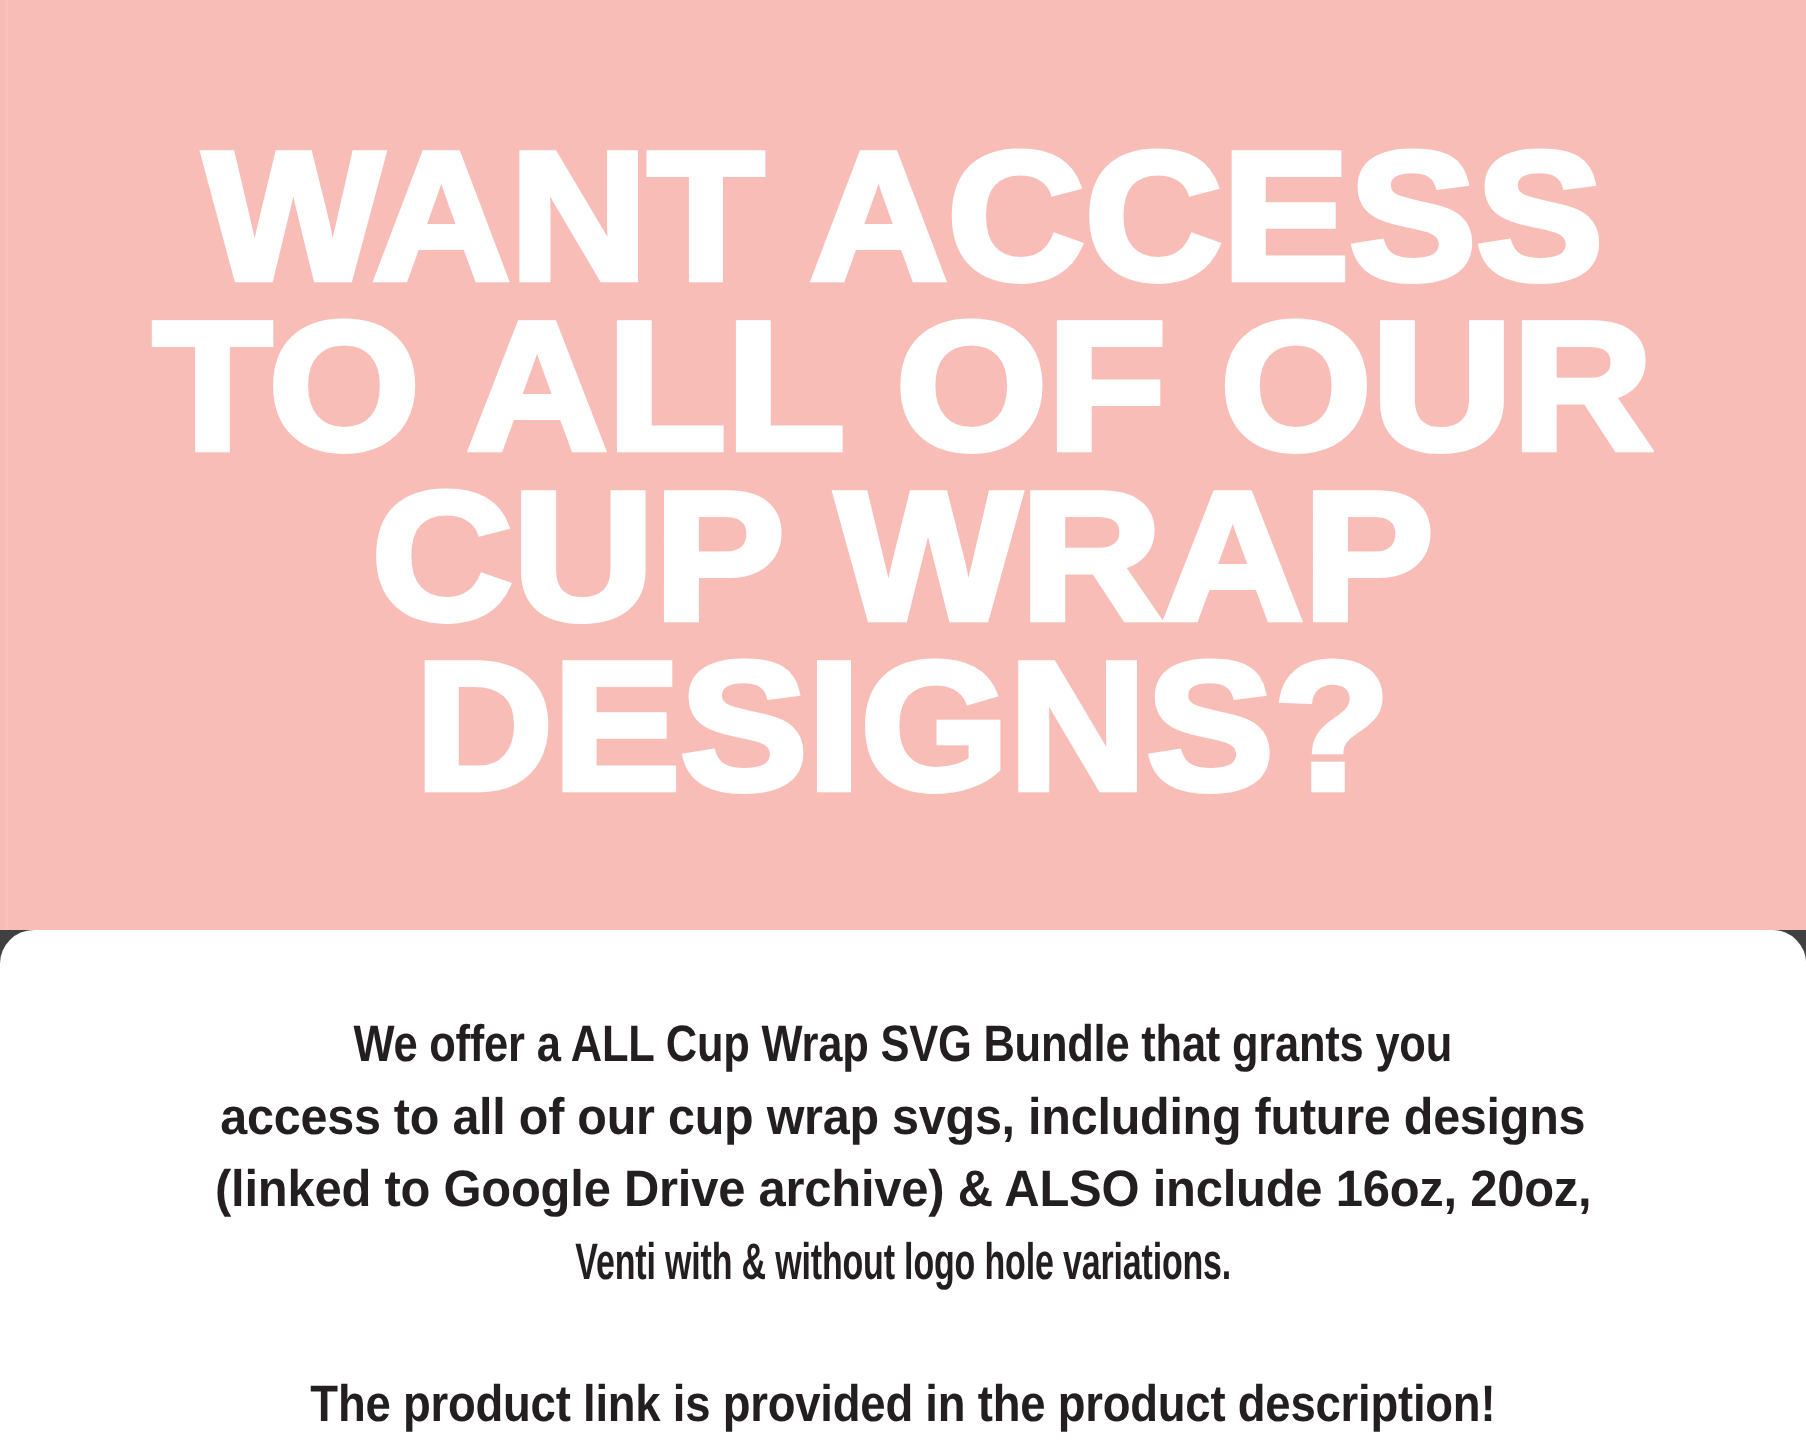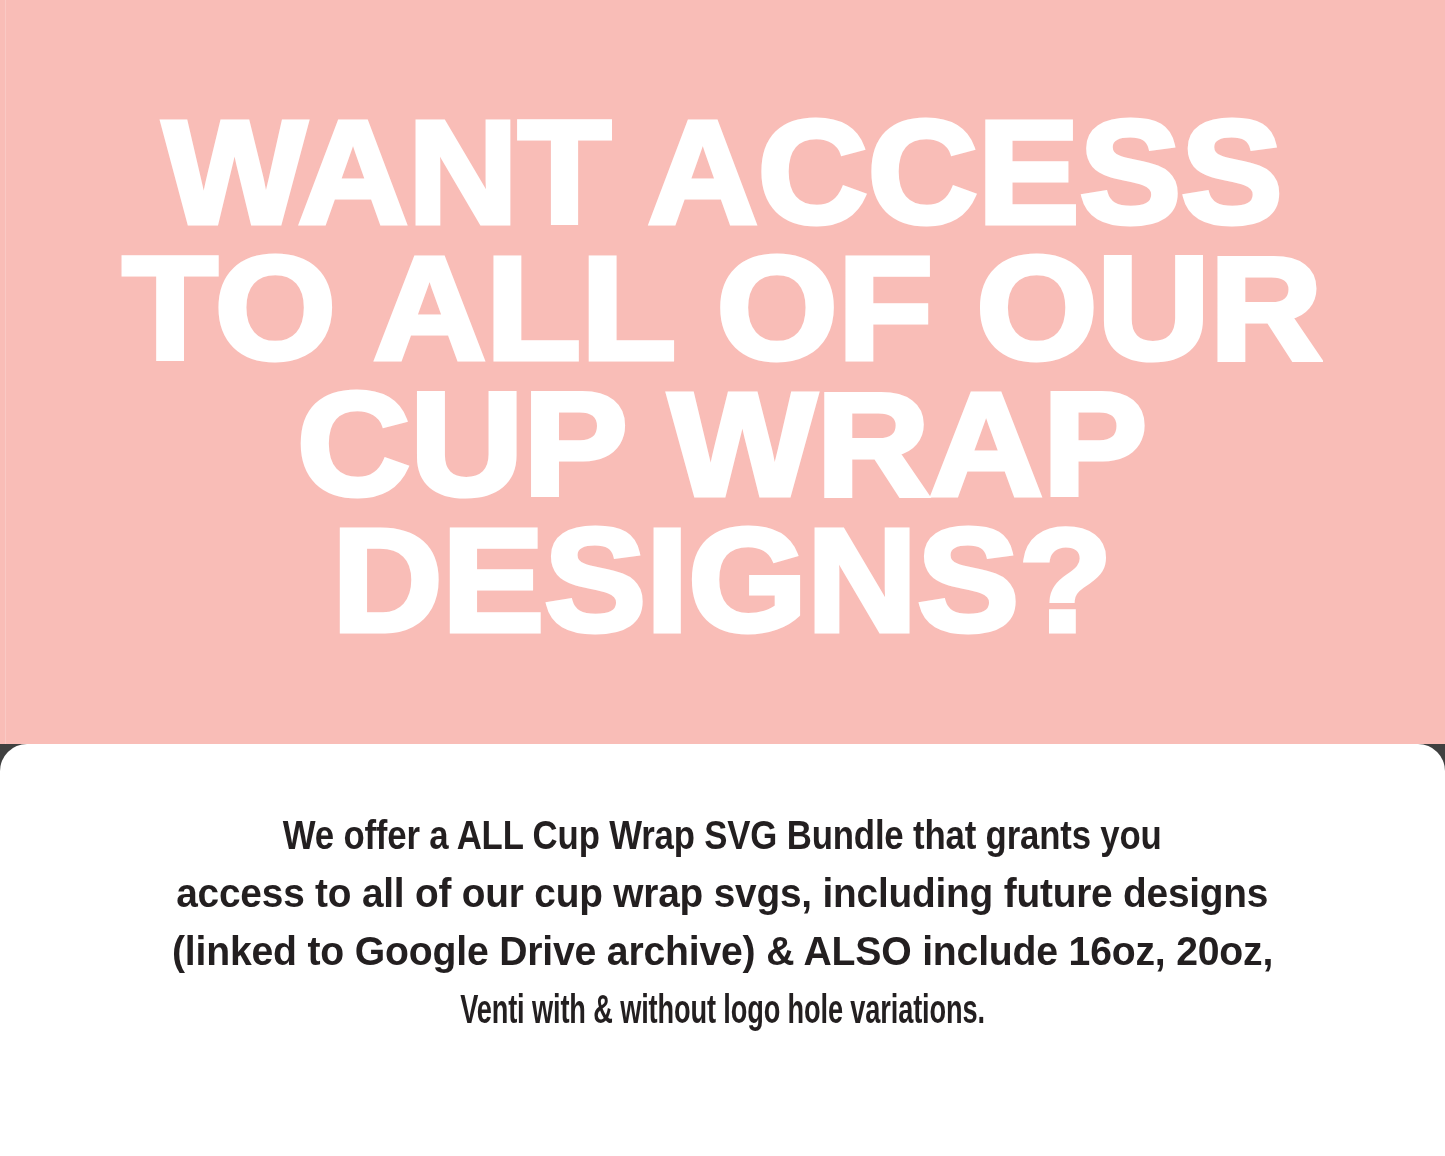--- a/index.html
+++ b/index.html
@@ -132,16 +132,19 @@
 
   <section class="body-panel" style="background: rgb(255, 255, 255);">
 
     <p class="body-paragraph lead" style="color: rgb(35, 31, 32);">
       <span class="pline" style="display: inline-block; transform: scaleX(0.8481); transform-origin: center center;">We offer a ALL Cup Wrap SVG Bundle that grants you</span>
       <span class="pline" style="display: inline-block; transform: scaleX(0.9459); transform-origin: center center;">access to all of our cup wrap svgs, including future designs</span>
       <span class="pline" style="display: inline-block; transform: scaleX(0.9549); transform-origin: center center;">(linked to Google Drive archive) &amp; ALSO include 16oz, 20oz,</span>
       <span class="pline" style="display: inline-block; transform: scaleX(0.6632); transform-origin: center center;">Venti with &amp; without logo hole variations.</span>
     </p>
 
+    <p class="body-paragraph tail" style="color: rgb(35, 31, 32);">
+      <span class="pline" style="display: inline-block; transform: scaleX(0.8872); transform-origin: center center;">The product link is provided in the product description!</span>
+    </p>
 
   </section>
 
 </div>
 
 </body></html>

